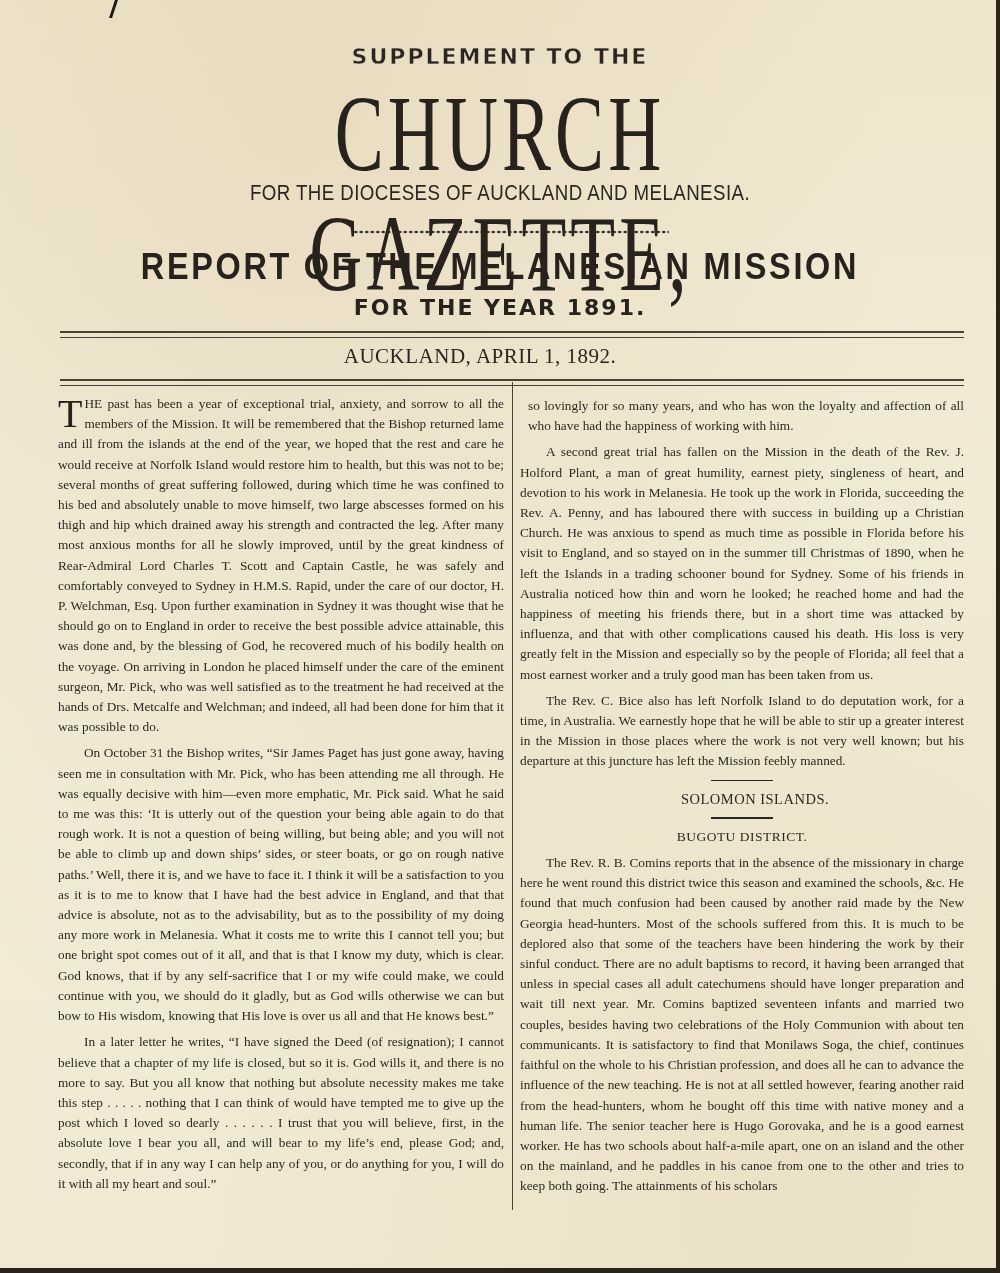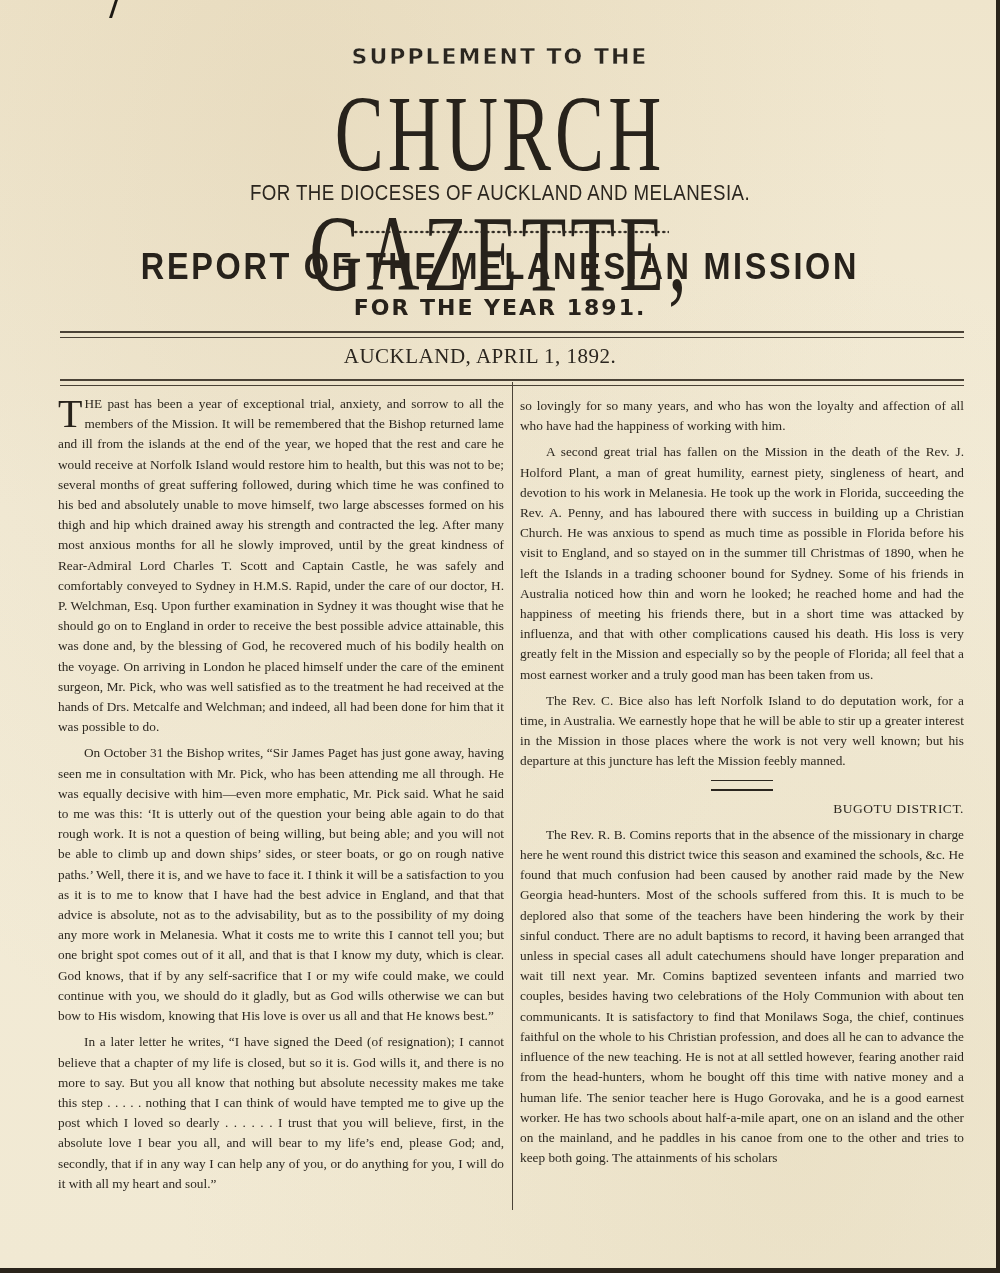--- a/index.html
+++ b/index.html
@@ -71,32 +71,32 @@
     .col-divider { position: absolute; left: 512px; top: 382px; width: 1px; height: 828px; background: #4a4236; }
     .col {
       position: absolute; top: 394px;
       font-family: "Liberation Serif", serif;
       font-size: 13.3px; line-height: 20.2px; color: #2d2820;
       text-align: justify; hyphens: manual;
     }
     .col-left { left: 58px; width: 446px; }
     .col-right { left: 520px; width: 444px; top: 396px; }
     .col p { margin: 0 0 6px 0; text-indent: 26px; }
-    .col p.noindent { text-indent: 0; }
+    .col p.noindent { text-indent: 0; margin-left: 8px; }
     .col p.first { text-indent: 0; }
     .dropcap {
       float: left; font-size: 40px; line-height: 36px;
       margin: 2px 2px 0 0; font-family: "Liberation Serif", serif; color: #27221b;
     }
     .section-head {
       text-align: center; font-size: 14.5px; letter-spacing: 0.5px;
       margin: 0; text-indent: 0;
     }
     .short-rule { width: 62px; height: 1.5px; background: #2b261f; margin: 8px auto; }
-    .district-head { text-align: right; font-size: 13.5px; letter-spacing: 0.5px; margin: 2px 0 2px 0; }
+    .district-head { text-align: center; font-size: 13.5px; letter-spacing: 0.5px; margin: 2px 0 2px 0; }
     .pencil-mark { position:absolute; left:112px; top:0; width:3px; height:18px; background:#1c1914; transform: skewX(-18deg); }
   </style>
 </head>
 <body>
 
 <div class="top-edge"></div>
 <div class="page">
   <div class="pencil-mark"></div>
 
   <div class="masthead">
@@ -117,17 +117,18 @@
     <p class="first"><span class="dropcap">T</span><span>HE past has been a year of exceptional trial, anxiety, and sorrow to all the members of the Mission. It will be remembered that the Bishop returned lame and ill from the islands at the end of the year, we hoped that the rest and care he would receive at Norfolk Island would restore him to health, but this was not to be; several months of great suffering followed, during which time he was confined to his bed and absolutely unable to move himself, two large abscesses formed on his thigh and hip which drained away his strength and contracted the leg. After many most anxious months for all he slowly improved, until by the great kindness of Rear-Admiral Lord Charles T. Scott and Captain Castle, he was safely and comfortably conveyed to Sydney in H.M.S. Rapid, under the care of our doctor, H. P. Welchman, Esq. Upon further examination in Sydney it was thought wise that he should go on to England in order to receive the best possible advice attainable, this was done and, by the blessing of God, he recovered much of his bodily health on the voyage. On arriving in London he placed himself under the care of the eminent surgeon, Mr. Pick, who was well satisfied as to the treatment he had received at the hands of Drs. Metcalfe and Welchman; and indeed, all had been done for him that it was possible to do.</span></p>
     <p>On October 31 the Bishop writes, “Sir James Paget has just gone away, having seen me in consultation with Mr. Pick, who has been attending me all through. He was equally decisive with him—even more emphatic, Mr. Pick said. What he said to me was this: ‘It is utterly out of the question your being able again to do that rough work. It is not a question of being willing, but being able; and you will not be able to climb up and down ships’ sides, or steer boats, or go on rough native paths.’ Well, there it is, and we have to face it. I think it will be a satisfaction to you as it is to me to know that I have had the best advice in England, and that that advice is absolute, not as to the advisability, but as to the possibility of my doing any more work in Melanesia. What it costs me to write this I cannot tell you; but one bright spot comes out of it all, and that is that I know my duty, which is clear. God knows, that if by any self-sacrifice that I or my wife could make, we could continue with you, we should do it gladly, but as God wills otherwise we can but bow to His wisdom, knowing that His love is over us all and that He knows best.”</p>
     <p>In a later letter he writes, “I have signed the Deed (of resignation); I cannot believe that a chapter of my life is closed, but so it is. God wills it, and there is no more to say. But you all know that nothing but absolute necessity makes me take this step . . . . . nothing that I can think of would have tempted me to give up the post which I loved so dearly . . . . . . I trust that you will believe, first, in the absolute love I bear you all, and will bear to my life’s end, please God; and, secondly, that if in any way I can help any of you, or do anything for you, I will do it with all my heart and soul.”</p>
   </div>
 
   <div class="col col-right">
     <p class="noindent">so lovingly for so many years, and who has won the loyalty and affection of all who have had the happiness of working with him.</p>
     <p>A second great trial has fallen on the Mission in the death of the Rev. J. Holford Plant, a man of great humility, earnest piety, singleness of heart, and devotion to his work in Melanesia. He took up the work in Florida, succeeding the Rev. A. Penny, and has laboured there with success in building up a Christian Church. He was anxious to spend as much time as possible in Florida before his visit to England, and so stayed on in the summer till Christmas of 1890, when he left the Islands in a trading schooner bound for Sydney. Some of his friends in Australia noticed how thin and worn he looked; he reached home and had the happiness of meeting his friends there, but in a short time was attacked by influenza, and that with other complications caused his death. His loss is very greatly felt in the Mission and especially so by the people of Florida; all feel that a most ear­nest worker and a truly good man has been taken from us.</p>
     <p>The Rev. C. Bice also has left Norfolk Island to do deputation work, for a time, in Australia. We earnestly hope that he will be able to stir up a greater interest in the Mission in those places where the work is not very well known; but his departure at this juncture has left the Mission feebly manned.</p>
     <div class="short-rule"></div>
+    <p class="section-head">SOLOMON ISLANDS.</p>
     <div class="short-rule"></div>
     <p class="district-head" style="text-indent:0">BUGOTU DISTRICT.</p>
     <p>The Rev. R. B. Comins reports that in the absence of the missionary in charge here he went round this district twice this season and examined the schools, &amp;c. He found that much confusion had been caused by another raid made by the New Georgia head-hunters. Most of the schools suffered from this. It is much to be deplored also that some of the teachers have been hindering the work by their sinful conduct. There are no adult baptisms to record, it having been arranged that unless in special cases all adult catechu­mens should have longer preparation and wait till next year. Mr. Comins baptized seventeen infants and married two couples, besides having two celebrations of the Holy Communion with about ten communicants. It is satisfactory to find that Monilaws Soga, the chief, continues faithful on the whole to his Christian profession, and does all he can to advance the influence of the new teaching. He is not at all settled however, fearing another raid from the head-hunters, whom he bought off this time with native money and a human life. The senior teacher here is Hugo Gorovaka, and he is a good earnest worker. He has two schools about half-a-mile apart, one on an island and the other on the mainland, and he paddles in his canoe from one to the other and tries to keep both going. The attainments of his scholars</p>
   </div>
 </div>
 
 </body></html>

